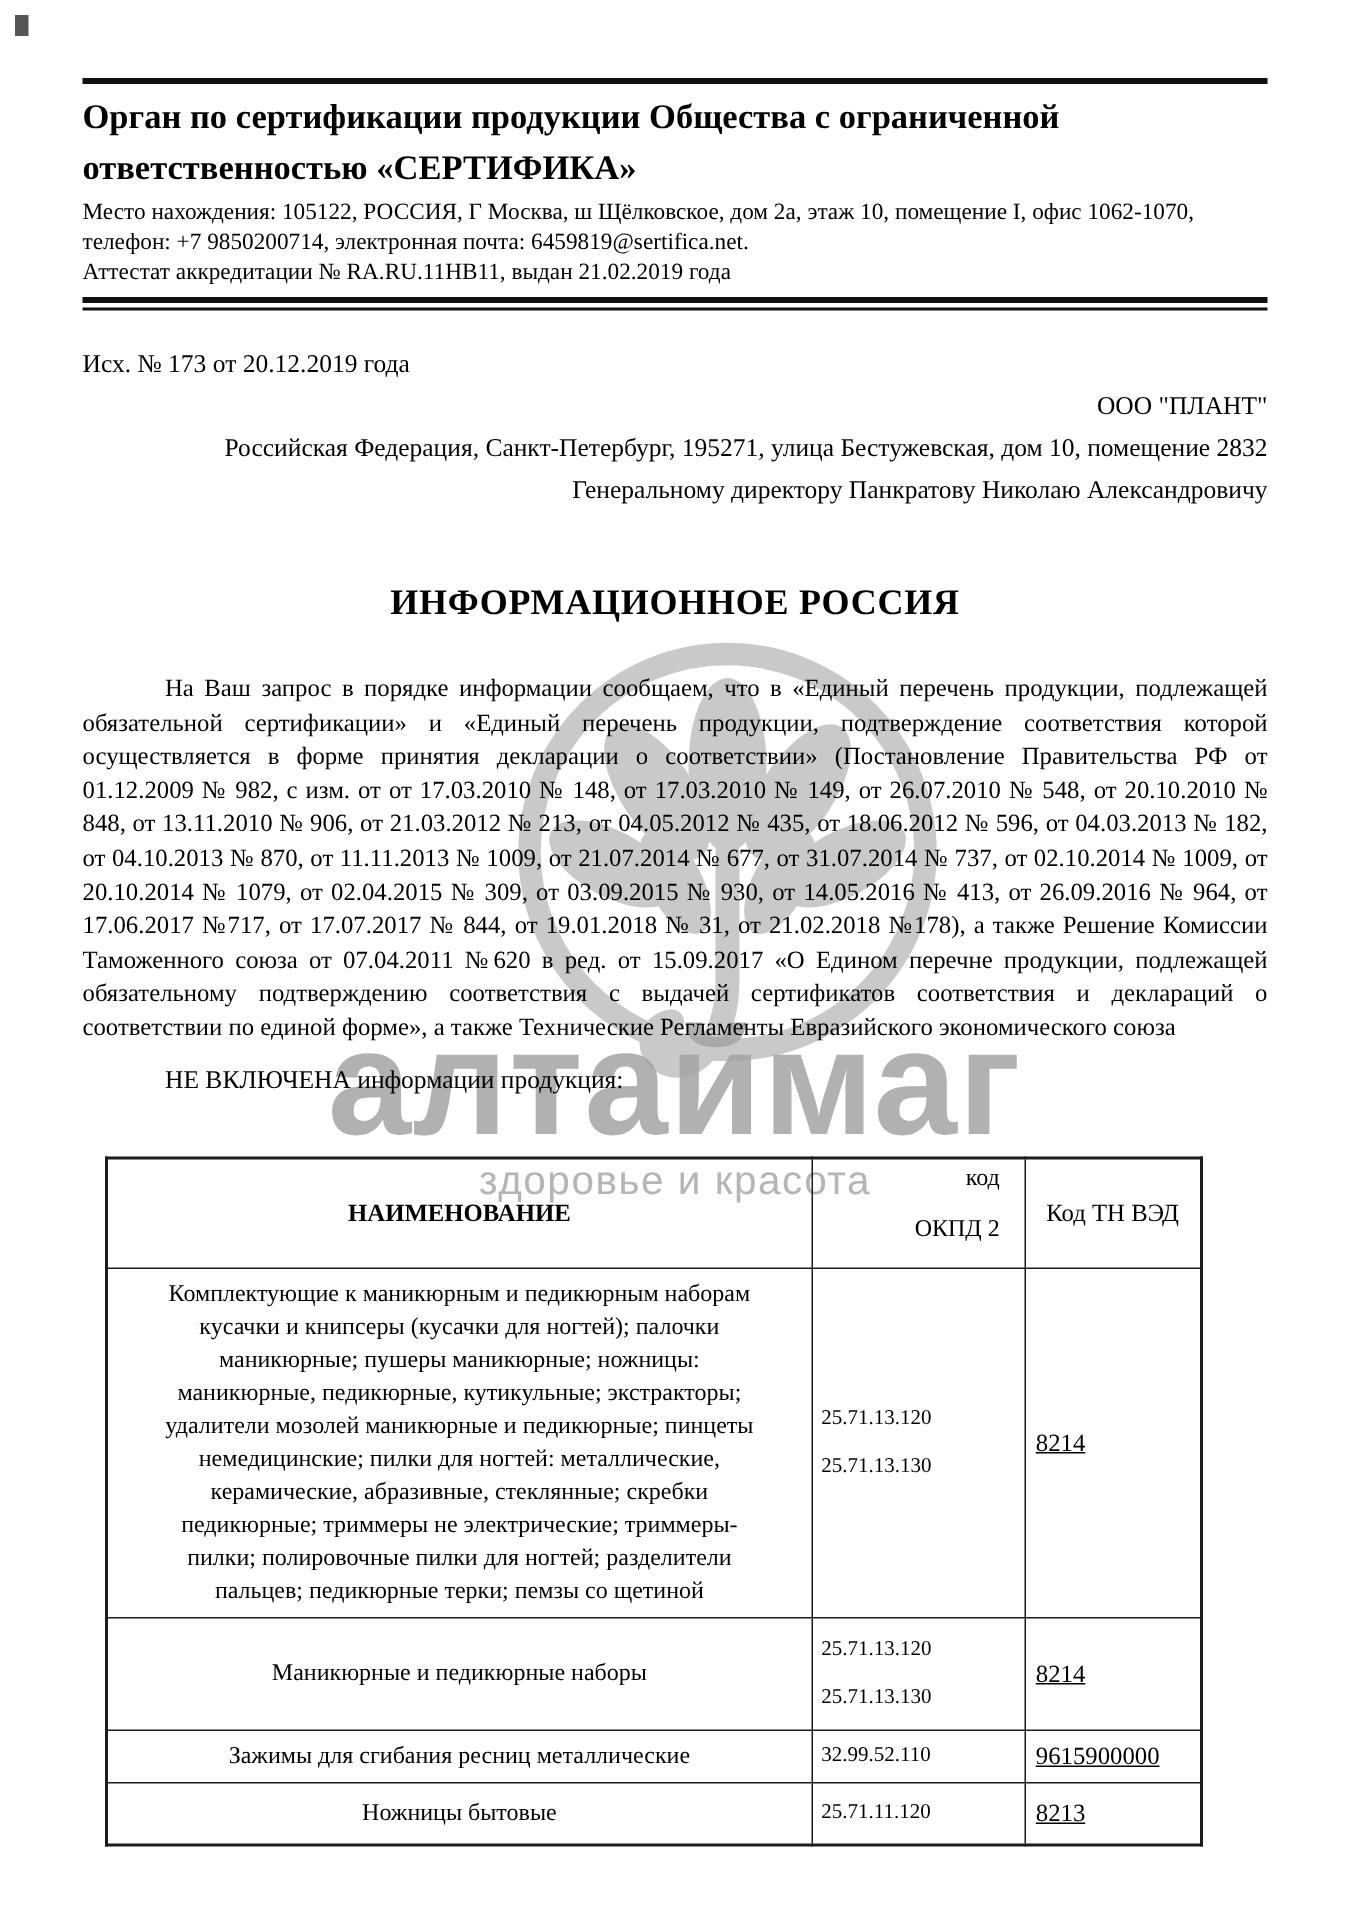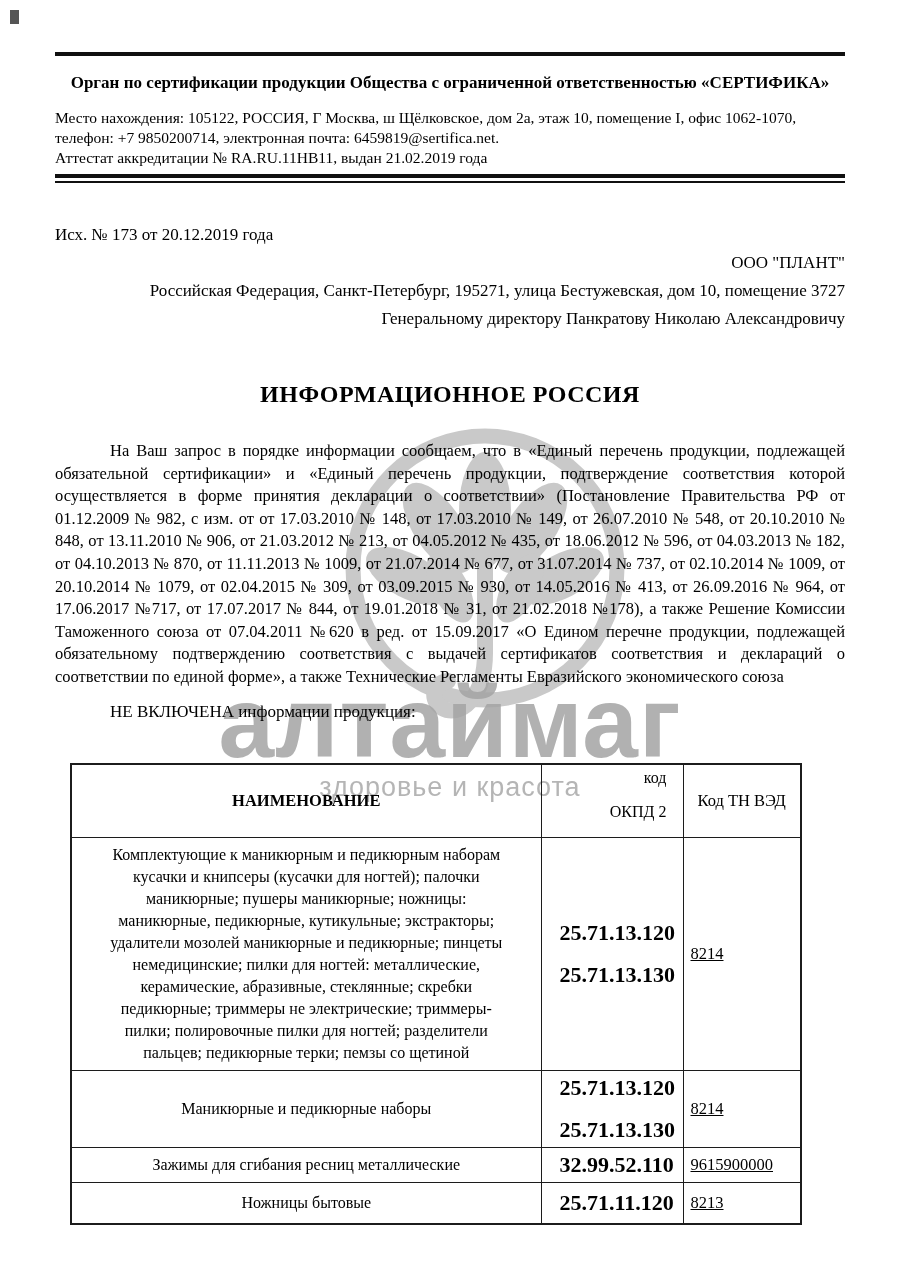--- a/index.html
+++ b/index.html
@@ -29,27 +29,27 @@
     font-size:27px; color:#aeaeae; opacity:.9; letter-spacing:1px;
   }
   .scan-speck { position:absolute; left:10px; top:10px; width:9px; height:14px; background:#2b2b2b; opacity:.8; }
 
   
   .content { position:relative; z-index:2; padding:0 55px; }
 
   .rule-top { margin-top:52px; border-top:4px solid #101010; }
   .org-name {
     margin-top:5px;
-    text-align:center; font-weight:bold;
-    font-size:17px; line-height:44px;
+    font-weight:bold;
+    font-size:23px; line-height:34px;
   }
   .org-address { text-align:left; font-size:15.5px; line-height:20px; margin-top:3px; }
   .rule-double { margin-top:6px; height:3px; border-top:4px solid #101010; border-bottom:2px solid #101010; }
 
-  .ref-line { margin-top:42px; font-size:17px; }
+  .ref-line { margin-top:26px; font-size:17px; }
   .recipient { margin-top:4px; text-align:right; font-size:17px; line-height:28px; }
 
   .doc-title {
     margin-top:48px; text-align:center;
     font-weight:bold; font-size:24px; letter-spacing:.5px;
   }
   .body-par {
     margin-top:32px;
     font-size:16.5px; line-height:22.6px;
     text-align:justify; text-indent:55px;
@@ -67,21 +67,21 @@
   col.c-name  { width:470px; }
   col.c-okpd  { width:142px; }
   col.c-tnved { width:118px; }
 
   th.h-name { height:70px; font-size:16.5px; font-weight:bold; text-align:center; vertical-align:middle; }
   th.h-okpd { font-weight:normal; text-align:right; vertical-align:top; padding:4px 16px; font-size:16px; }
   th.h-okpd .okpd-l2 { margin-top:16px; }
   th.h-tnved { font-weight:normal; text-align:left; vertical-align:middle; padding-left:14px; font-size:16.5px; }
 
   td.c-name { text-align:center; vertical-align:middle; font-size:16px; line-height:22px; padding:6px 26px; }
-  td.c-okpd { vertical-align:middle; padding:4px 18px; font-size:22px;font-weight:bold; }
+  td.c-okpd { vertical-align:middle; padding:4px 6px; font-size:14px; }
   td.c-tnved { vertical-align:middle; padding-left:7px; font-size:16.5px;text-decoration:underline; }
   .code-line + .code-line { margin-top:16px; }
   .code-line:empty { display:none; }
 
   tr.r-0 { height:210px; }
   tr.r-1 { height:75px; }
   tr.r-2 { height:34px; }
   tr.r-3 { height:42px; }
 </style>
 </head>
@@ -119,21 +119,21 @@
       <div>телефон: +7 9850200714, электронная почта: 6459819@sertifica.net.</div>
       <div>Аттестат аккредитации № RA.RU.11НВ11, выдан 21.02.2019 года</div>
     </div>
 
     <div class="rule-double"></div>
 
     <div class="ref-line">Исх. № 173 от 20.12.2019 года</div>
 
     <div class="recipient">
       <div>ООО "ПЛАНТ"</div>
-      <div>Российская Федерация, Санкт-Петербург, 195271, улица Бестужевская, дом 10, помещение 3727</div>
+      <div>Российская Федерация, Санкт-Петербург, 195271, улица Бестужевская, дом 10, помещение 2832</div>
       <div>Генеральному директору Панкратову Николаю Александровичу</div>
     </div>
 
     <div class="doc-title">ИНФОРМАЦИОННОЕ РОССИЯ</div>
 
     <div class="body-par">На Ваш запрос в порядке информации сообщаем, что в «Единый перечень продукции, подлежащей обязательной сертификации» и «Единый перечень продукции, подтверждение соответствия которой осуществляется в форме принятия декларации о соответствии» (Постановление Правительства РФ от 01.12.2009 № 982, с изм. от от 17.03.2010 № 148, от 17.03.2010 № 149, от 26.07.2010 № 548, от 20.10.2010 № 848, от 13.11.2010 № 906, от 21.03.2012 № 213, от 04.05.2012 № 435, от 18.06.2012 № 596, от 04.03.2013 № 182, от 04.10.2013 № 870, от 11.11.2013 № 1009, от 21.07.2014 № 677, от 31.07.2014 № 737, от 02.10.2014 № 1009, от 20.10.2014 № 1079, от 02.04.2015 № 309, от 03.09.2015 № 930, от 14.05.2016 № 413, от 26.09.2016 № 964, от 17.06.2017 №717, от 17.07.2017 № 844, от 19.01.2018 № 31, от 21.02.2018 №178), а также Решение Комиссии Таможенного союза от 07.04.2011 №620 в ред. от 15.09.2017 «О Едином перечне продукции, подлежащей обязательному подтверждению соответствия с выдачей сертификатов соответствия и деклараций о соответствии по единой форме», а также Технические Регламенты Евразийского экономического союза</div>
 
     <div class="not-included">НЕ ВКЛЮЧЕНА информации продукция:</div>
 
     <table class="products">

